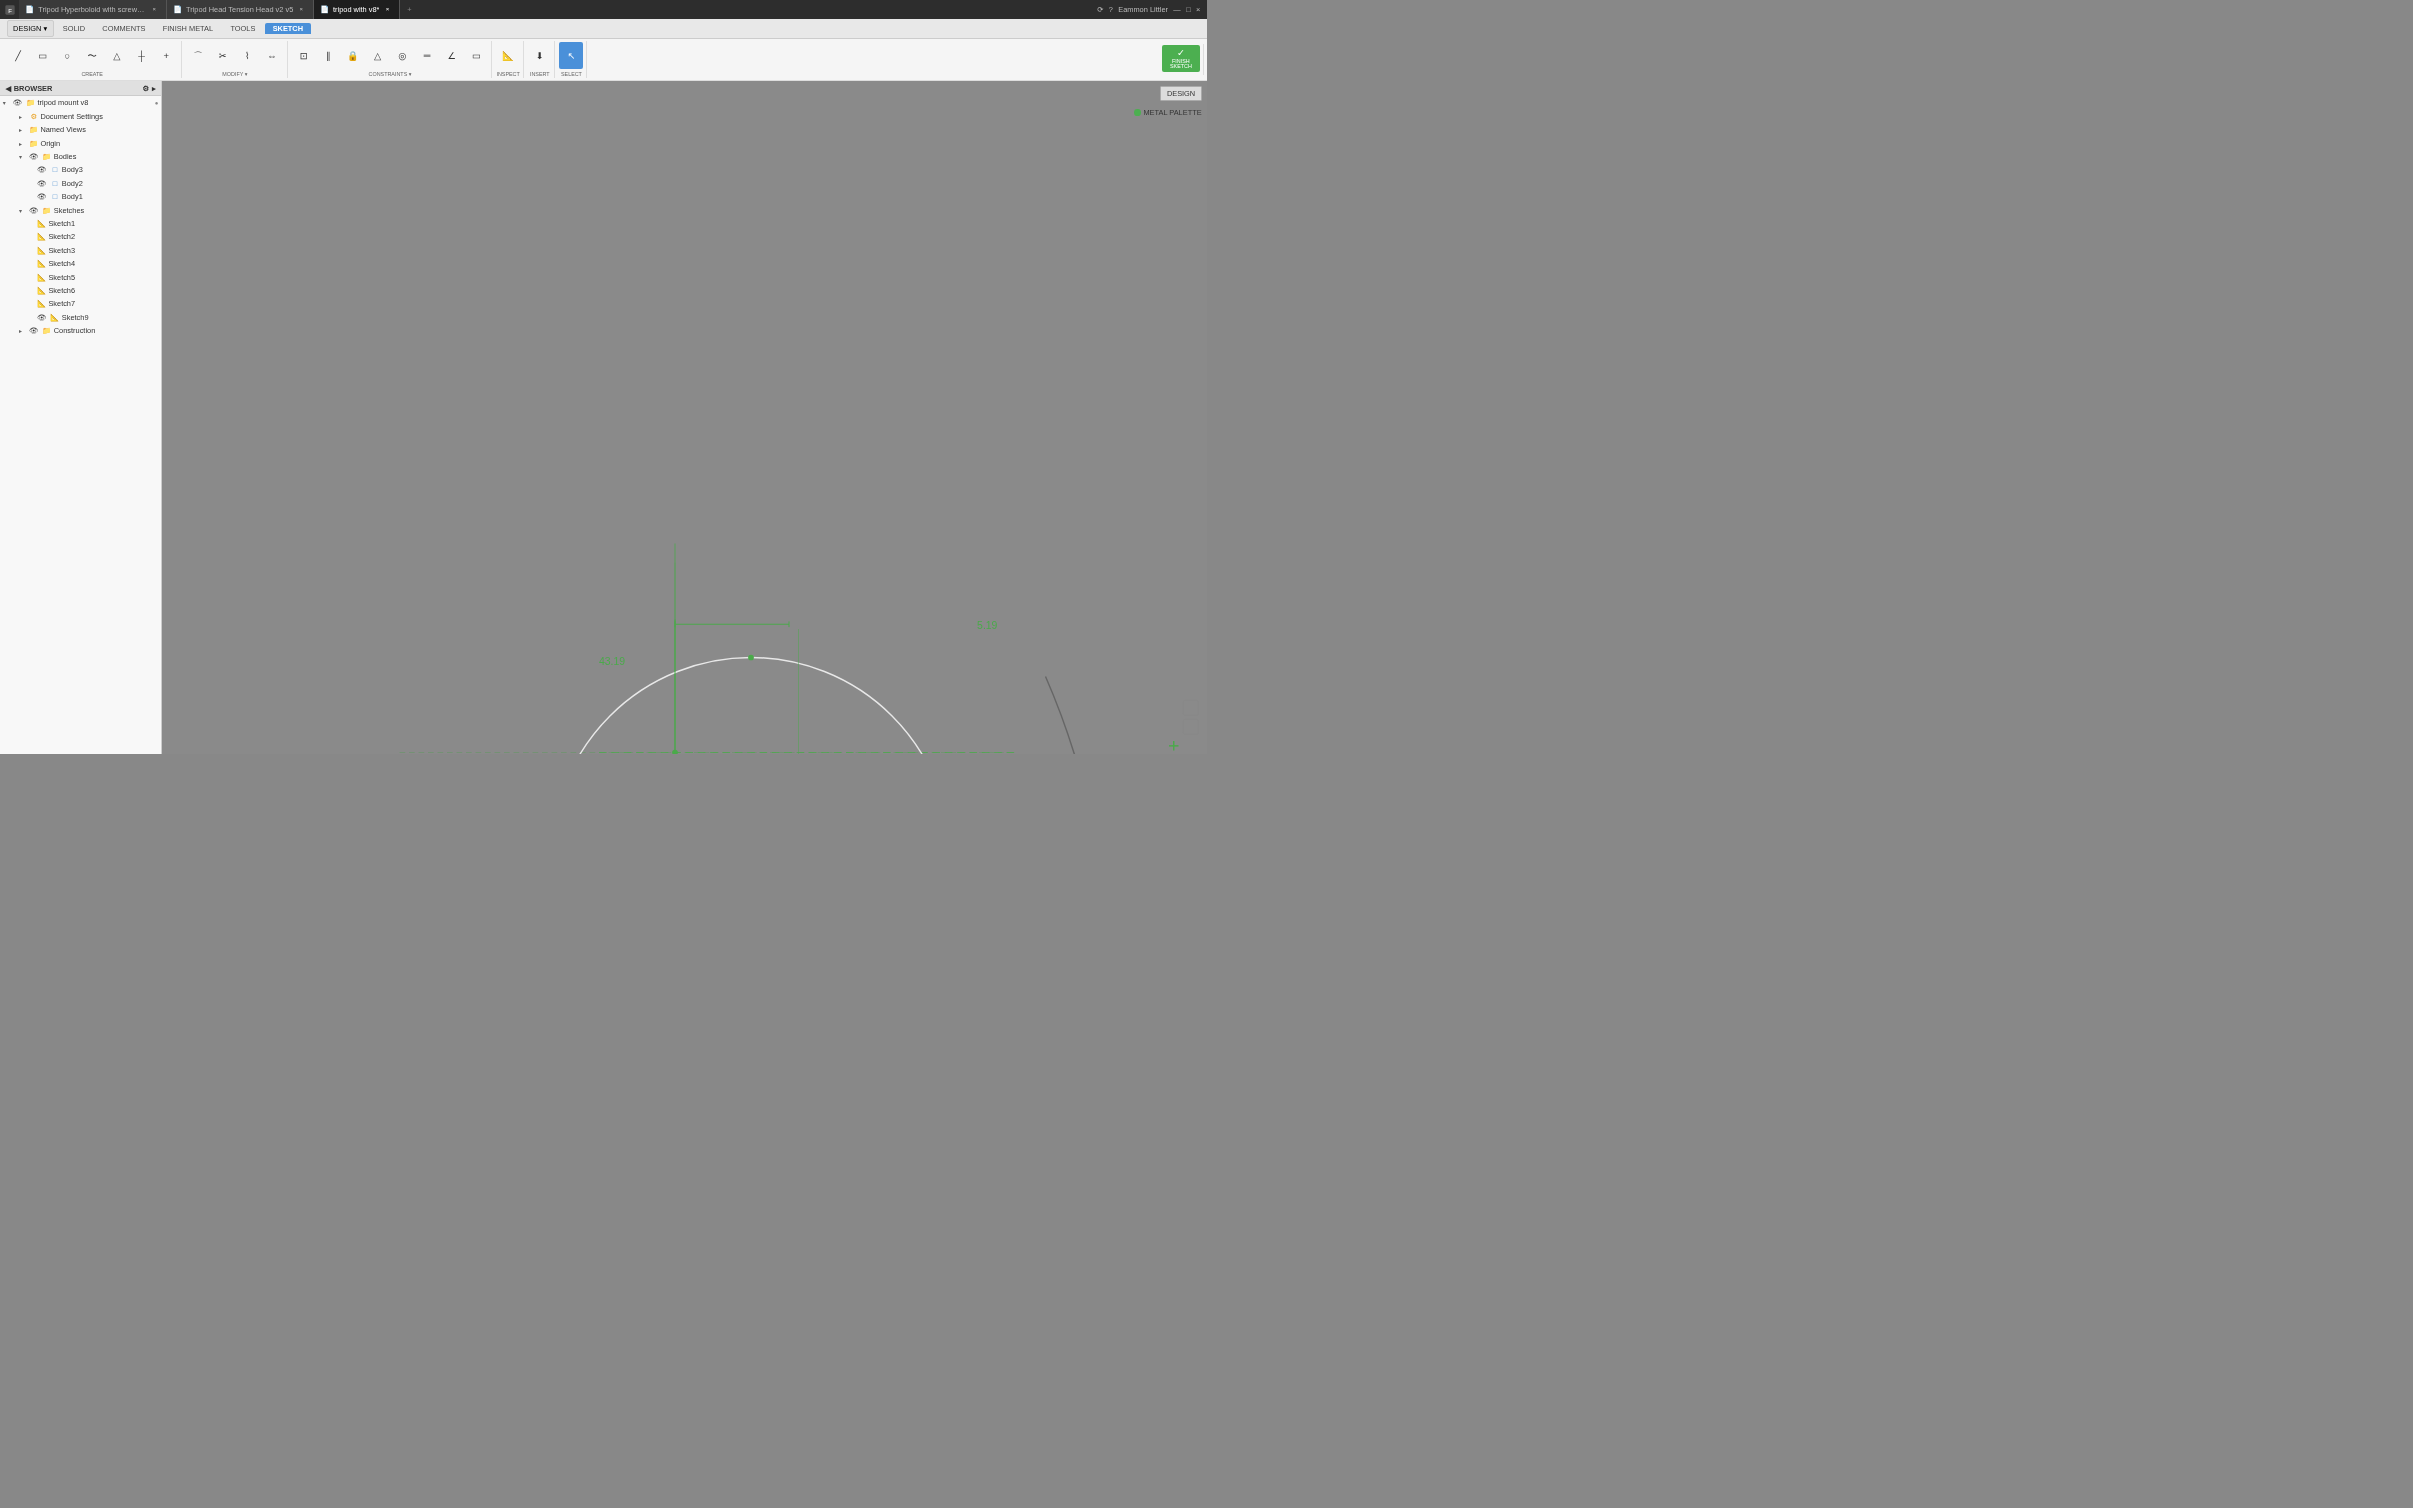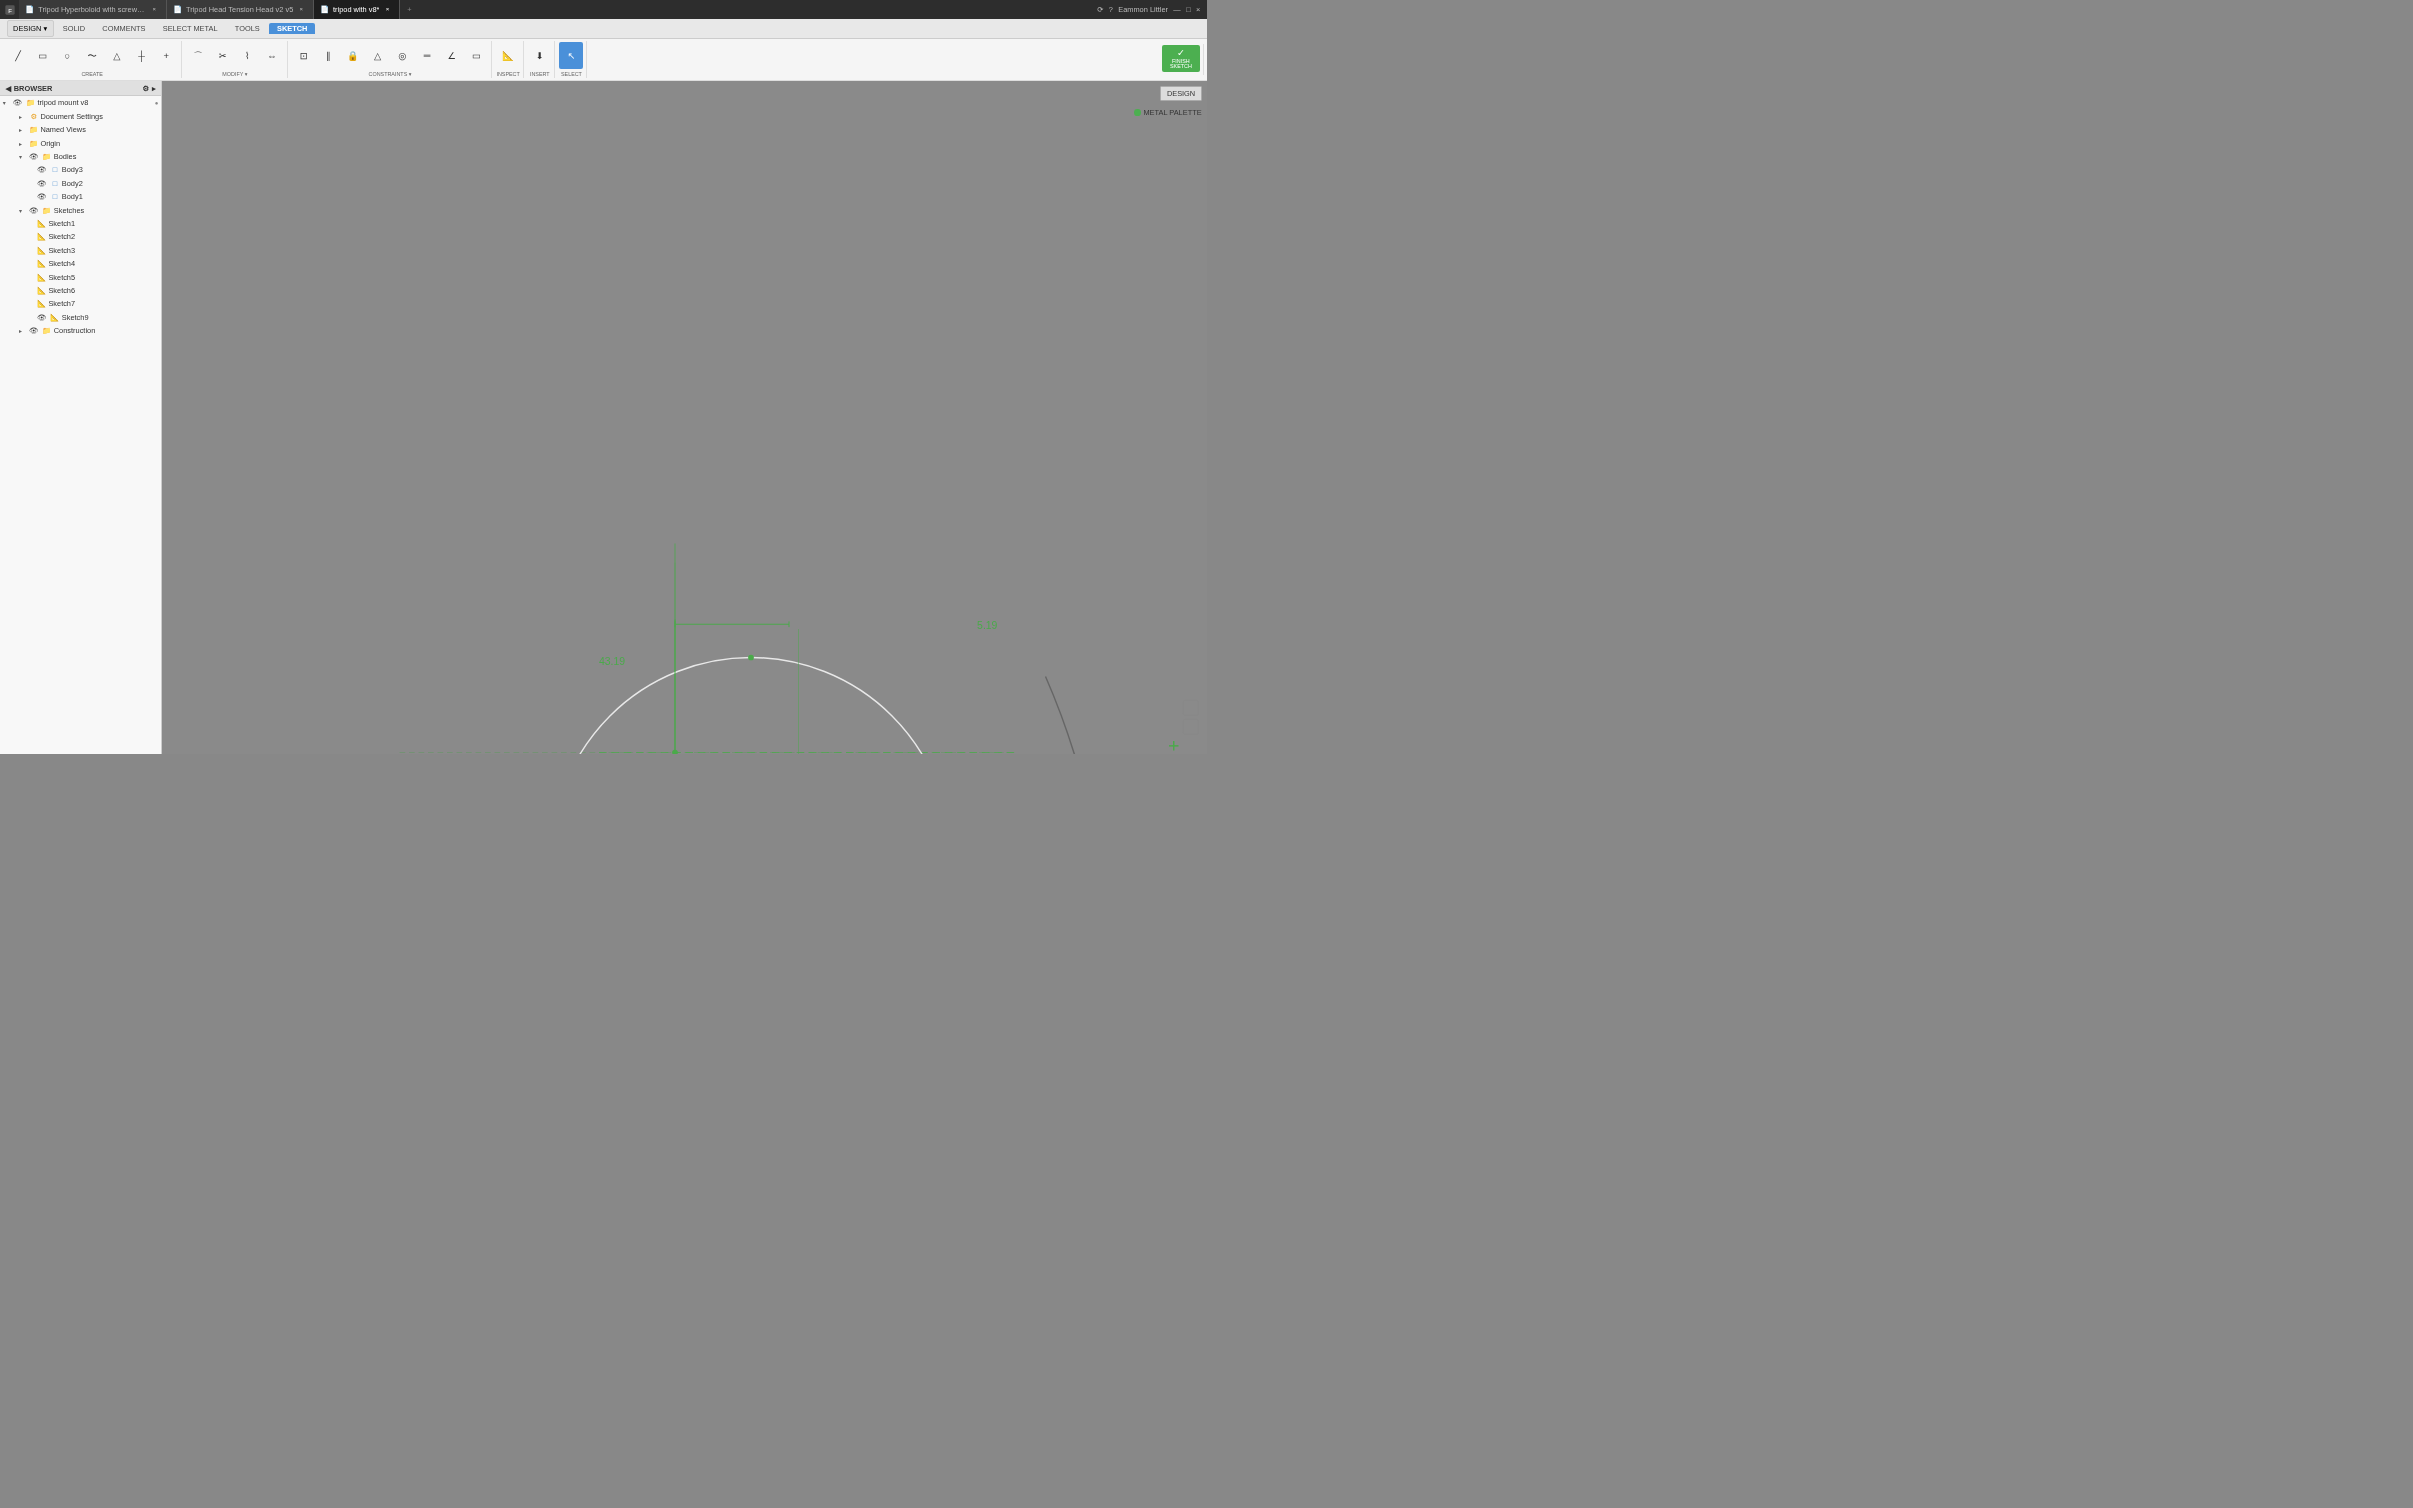--- a/index.html
+++ b/index.html
@@ -114,21 +114,21 @@
   </div>
 </div>
 
 <div id="mode-tabs">
   <div class="design-btn">
     <span>DESIGN</span>
     <span>▾</span>
   </div>
   <div class="mode-tab"><span>SOLID</span></div>
   <div class="mode-tab"><span>COMMENTS</span></div>
-  <div class="mode-tab"><span>SELECT METAL</span></div>
+  <div class="mode-tab"><span>FINISH METAL</span></div>
   <div class="mode-tab"><span>TOOLS</span></div>
   <div class="mode-tab active"><span>SKETCH</span></div>
 </div>
 
 <div id="tool-row">
 
   <div class="tool-group-wrap">
     <div class="tool-group-row">
       <div class="tool-btn">
           <span class="tool-icon">╱</span>

